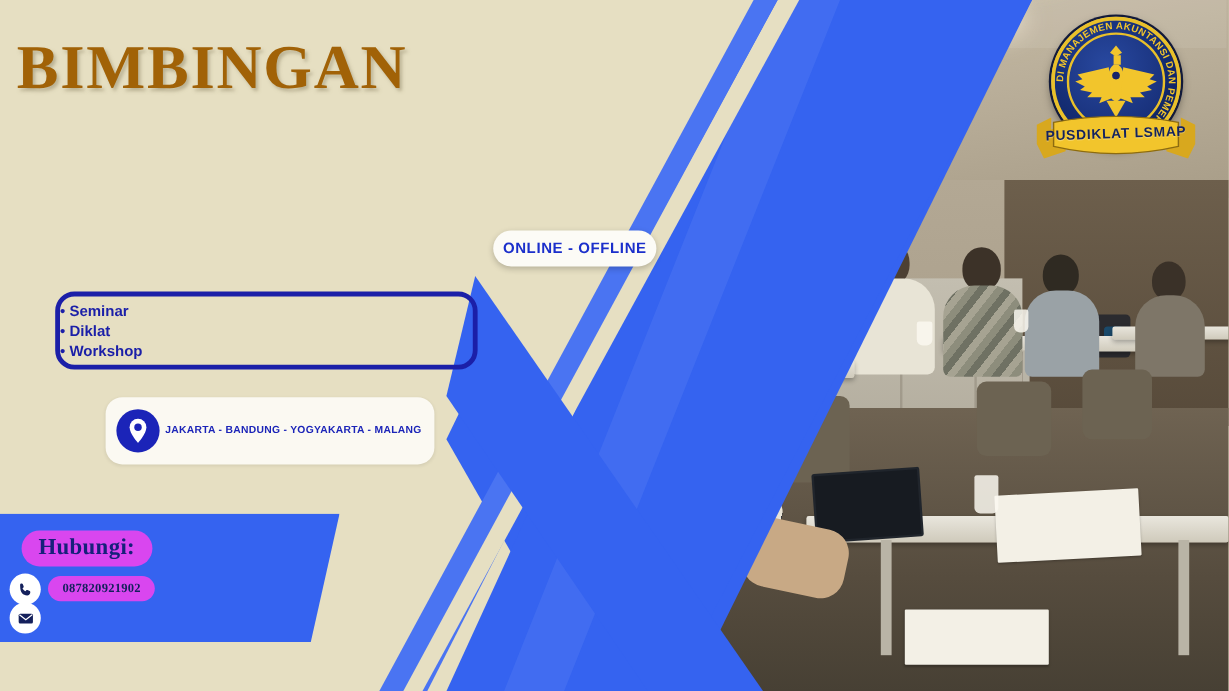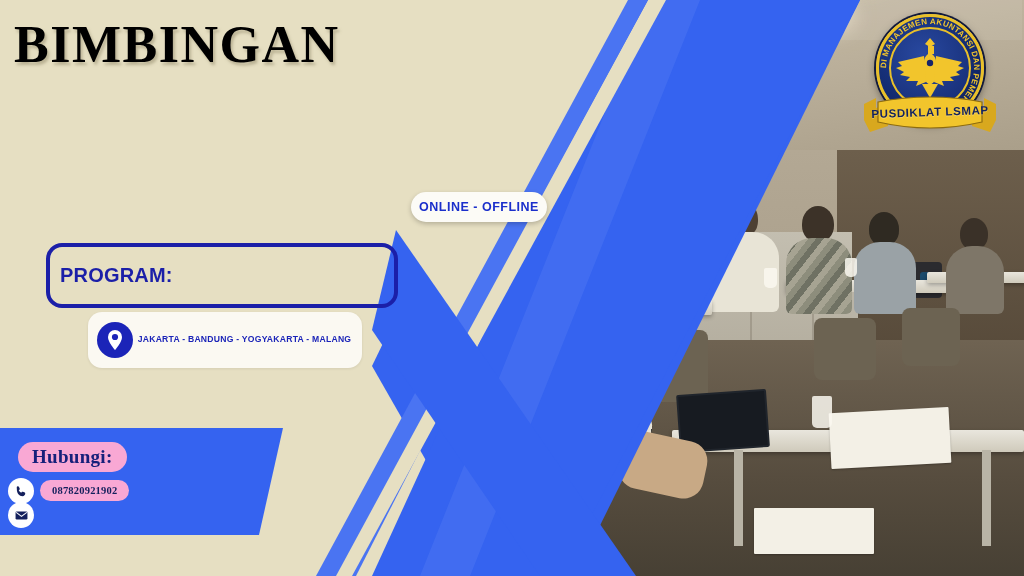--- a/index.html
+++ b/index.html
@@ -96,23 +96,23 @@
     font-family:"Liberation Sans",sans-serif;
     transform:rotate(-2deg);
     text-shadow:0 1px 0 rgba(255,255,255,.25);
   }
   .circ-text{position:absolute;left:14px;top:6px;width:108px;height:108px;}
   .circ-text text{font-family:"Liberation Sans",sans-serif;font-size:8.1px;
     font-weight:bold;fill:#f2c52c;letter-spacing:.35px;}
 
   
   .headline{
-    position:absolute;left:0;top:20px;width:372px;
+    position:absolute;left:0;top:32px;width:372px;
     font-family:"Liberation Serif", serif;
-    font-weight:bold;color:#000000;
+    font-weight:bold;color:#a16207;
     text-shadow:2px 3px 3px rgba(150,140,110,.55);
     line-height:.98;
   }
   .h-l1{font-size:52px;letter-spacing:1.5px;text-align:left;padding-left:14px;}
   .h-l2{font-size:52px;letter-spacing:1.5px;text-align:center;padding-left:40px;margin-top:4px;}
 
   
   .program-box{
     position:absolute;left:46px;top:243px;width:352px;height:65px;
     border:4px solid #1B1FA8;border-radius:16px;
@@ -126,21 +126,21 @@
   .program-cols{display:flex;gap:14px;}
   .prog-col{display:flex;flex-direction:column;gap:1px;}
   .prog-item{
     font-size:12.5px;font-weight:bold;color:#1B1FA8;white-space:nowrap;
     line-height:1.28;
   }
   .prog-item:before{content:"• ";}
 
   
   .loc-box{
-    position:absolute;left:88px;top:312px;width:274px;height:56px;
+    position:absolute;left:88px;top:331px;width:274px;height:56px;
     background:#FBF9F2;border-radius:14px;
     display:flex;align-items:center;
     box-shadow:0 1px 3px rgba(0,0,0,.08);
   }
   .loc-pin{
     width:36px;height:36px;border-radius:50%;background:#1B24B8;
     margin-left:9px;flex:0 0 auto;position:relative;
   }
   .loc-lines{flex:1;text-align:center;padding-right:6px;}
   .loc-line{
@@ -148,21 +148,21 @@
     line-height:1.55;white-space:nowrap;
   }
 
   
   .contact-band{
     position:absolute;left:0;top:428px;width:290px;height:107px;
     background:#3563F0;
     clip-path:polygon(0 0, 283px 0, 259px 107px, 0 107px);
   }
   .pill{
-    position:absolute;background:#f9a8d4;border-radius:999px;
+    position:absolute;background:#d946ef;border-radius:999px;
     display:flex;align-items:center;
   }
   .pill-hub{
     left:18px;top:442px;height:30px;padding:0 14px;
     font-family:"Liberation Serif",serif;font-weight:bold;
     font-size:19px;color:#16207A;letter-spacing:.3px;
   }
   .ic-circle{
     position:absolute;width:26px;height:26px;border-radius:50%;
     background:#FFFFFF;display:flex;align-items:center;justify-content:center;
@@ -353,22 +353,26 @@
 
   <div class="headline">
     <div class="h-l1">BIMBINGAN</div>
   </div>
 
   <div class="onoff">
     <span>ONLINE - OFFLINE</span>
   </div>
 
   <div class="program-box">
-    <div class="program-label">PROGRAM:</div>
     <div class="program-cols">
+      <div class="prog-col">
+        <div class="prog-item">Seminar</div>
+        <div class="prog-item">Diklat</div>
+        <div class="prog-item">Workshop</div>
+      </div>
     </div>
   </div>
 
   <div class="loc-box">
     <div class="loc-pin">
       <svg viewBox="0 0 36 36" width="36" height="36">
         <path d="M18 8 a7 7 0 0 1 7 7 c0 5.5 -7 13 -7 13 s-7 -7.5 -7 -13 a7 7 0 0 1 7 -7 Z" fill="#FFFFFF"></path>
         <circle cx="18" cy="15" r="3.1" fill="#1B24B8"></circle>
       </svg>
     </div>

